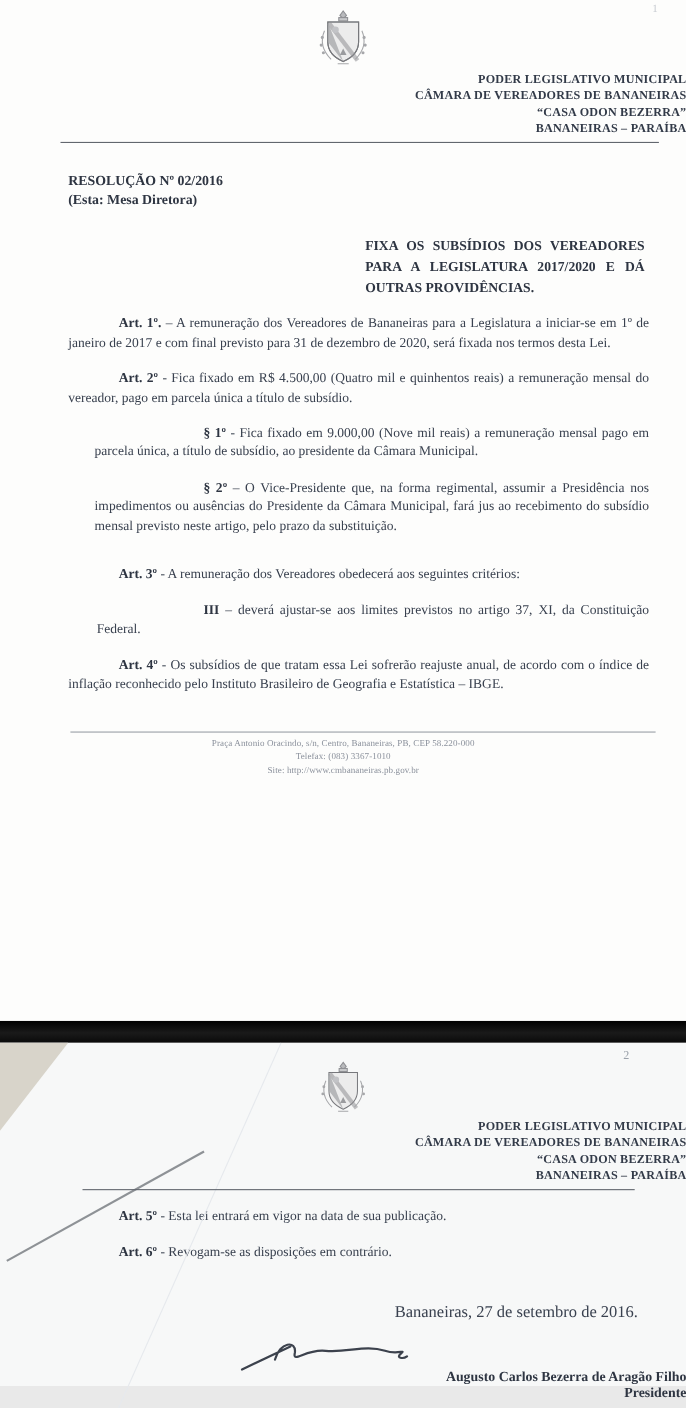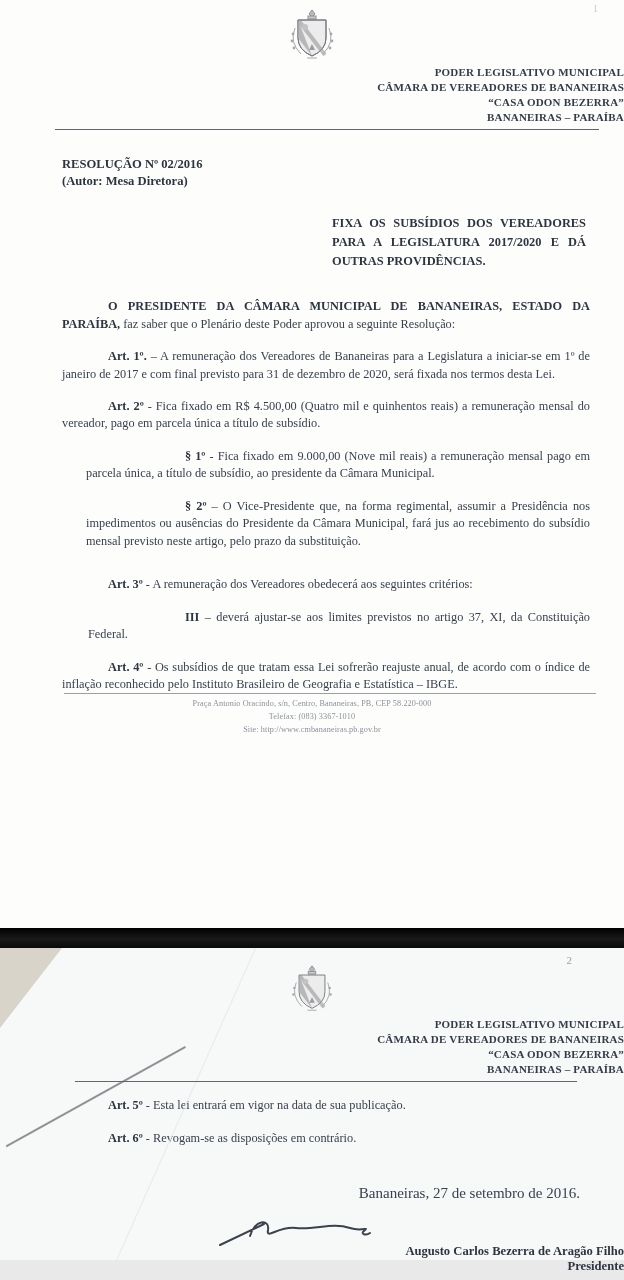--- a/index.html
+++ b/index.html
@@ -45,21 +45,21 @@
     text-align: justify; line-height: 1.5;
   }
   .body-text { margin: 0 34px 0 62px; font-size: 12.3px; line-height: 1.42; }
   .para { text-align: justify; margin-top: 15px; text-indent: 46px; }
   .para b { color: #2e3542; }
   .para.preamble { margin-top: 28px; }
   .para.deep { text-indent: 123px; }
   .para.deep-block { padding-left: 24px; text-indent: 99px; }
   .para.deep-iii { padding-left: 26px; text-indent: 97px; }
   .para.gap-lg { margin-top: 26px; }
-  .footer { }
+  .footer { margin-top: 34px; }
   .footer-rule {
     border: none; border-top: 1px solid #9aa0a6;
     margin: 0 28px 4px 64px; height: 0;
   }
   .footer-lines {
     text-align: center; font-size: 8.2px; line-height: 1.55;
     color: #8b919c; letter-spacing: 0.1px;
   }
   
   .fold-triangle {
@@ -117,27 +117,26 @@
       <div>PODER LEGISLATIVO MUNICIPAL</div>
       <div>CÂMARA DE VEREADORES DE BANANEIRAS</div>
       <div>“CASA ODON BEZERRA”</div>
       <div>BANANEIRAS – PARAÍBA</div>
     </div>
     <hr class="header-rule">
   </div>
 
   <div class="title-block">
     <div class="res-title">RESOLUÇÃO Nº 02/2016</div>
-    <div class="res-author">(Autor: Mesa Diretora)</div>
+    <div class="res-author">(Esta: Mesa Diretora)</div>
   </div>
 
   <div class="ementa">FIXA OS SUBSÍDIOS DOS VEREADORES PARA A LEGISLATURA 2017/2020 E DÁ OUTRAS PROVIDÊNCIAS.</div>
 
   <div class="body-text">
-    <p class="para preamble"><b>O PRESIDENTE DA CÂMARA MUNICIPAL DE BANANEIRAS, ESTADO DA PARAÍBA,</b><span> faz saber que o Plenário deste Poder aprovou a seguinte Resolução:</span></p>
 
     <p class="para"><b>Art. 1º.</b><span> – </span><span>A remuneração dos Vereadores de Bananeiras para a Legislatura a iniciar-se em 1º de janeiro de 2017 e com final previsto para 31 de dezembro de 2020, será fixada nos termos desta Lei.</span></p>
 
     <p class="para"><b>Art. 2º</b><span> - </span><span>Fica fixado em R$ 4.500,00 (Quatro mil e quinhentos reais) a remuneração mensal do vereador, pago em parcela única a título de subsídio.</span></p>
 
     <p class="para deep-block"><b>§ 1º</b><span> - </span><span>Fica fixado em 9.000,00 (Nove mil reais) a remuneração mensal pago em parcela única, a título de subsídio, ao presidente da Câmara Municipal.</span></p>
 
     <p class="para deep-block"><b>§ 2º</b><span> – </span><span>O Vice-Presidente que, na forma regimental, assumir a Presidência nos impedimentos ou ausências do Presidente da Câmara Municipal, fará jus ao recebimento do subsídio mensal previsto neste artigo, pelo prazo da substituição.</span></p>
 
     <p class="para gap-lg"><b>Art. 3º</b><span> - </span><span>A remuneração dos Vereadores obedecerá aos seguintes critérios:</span></p>

